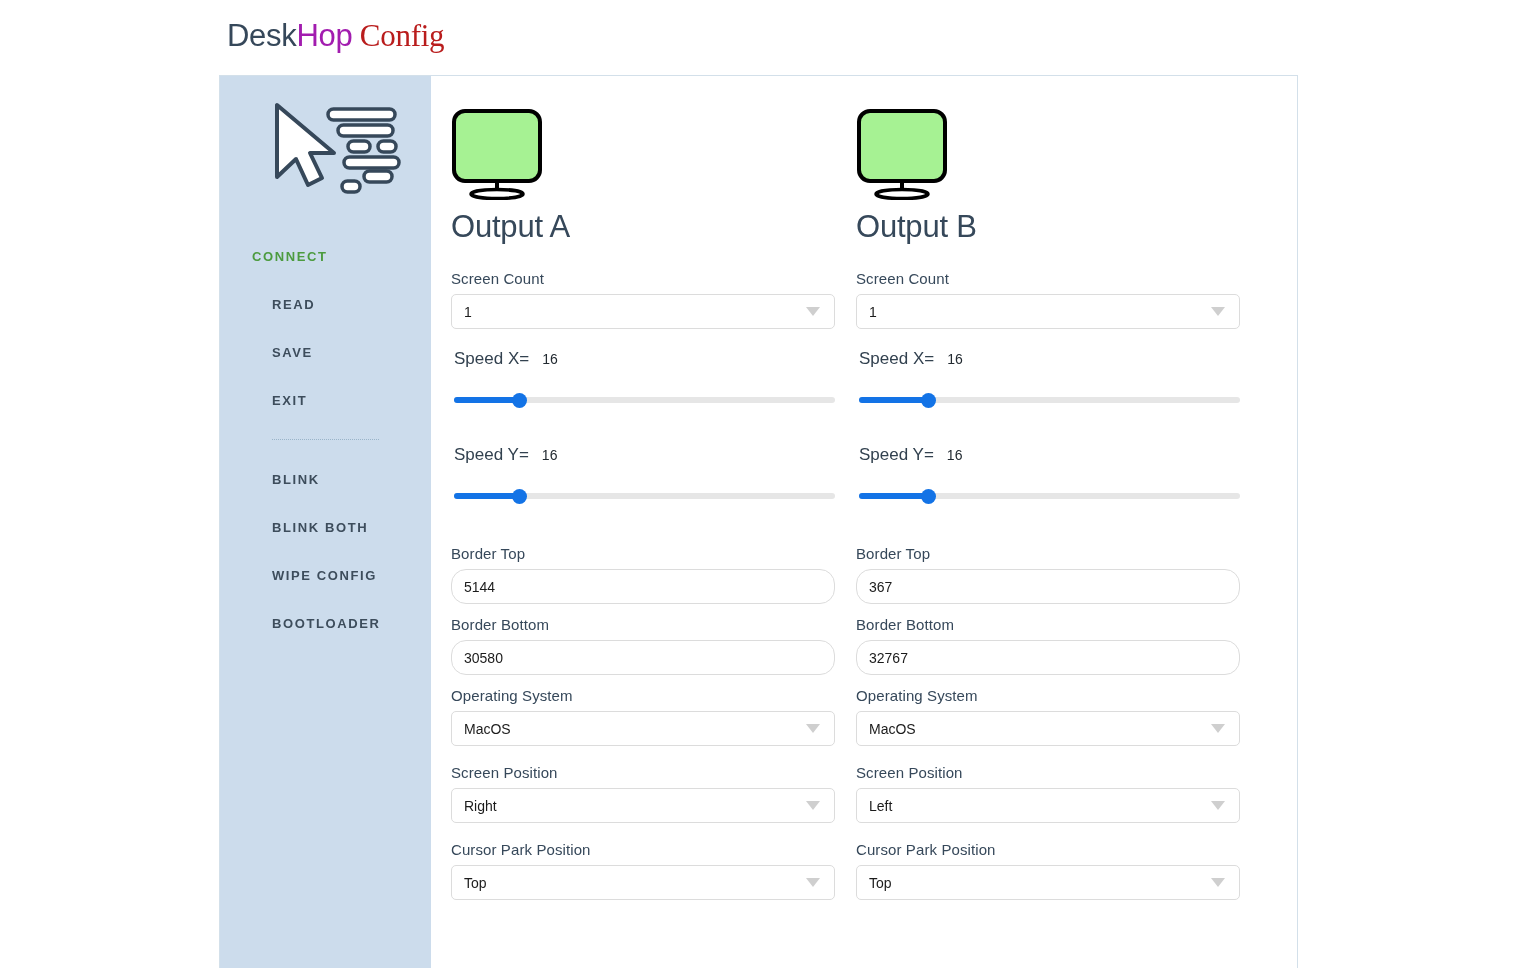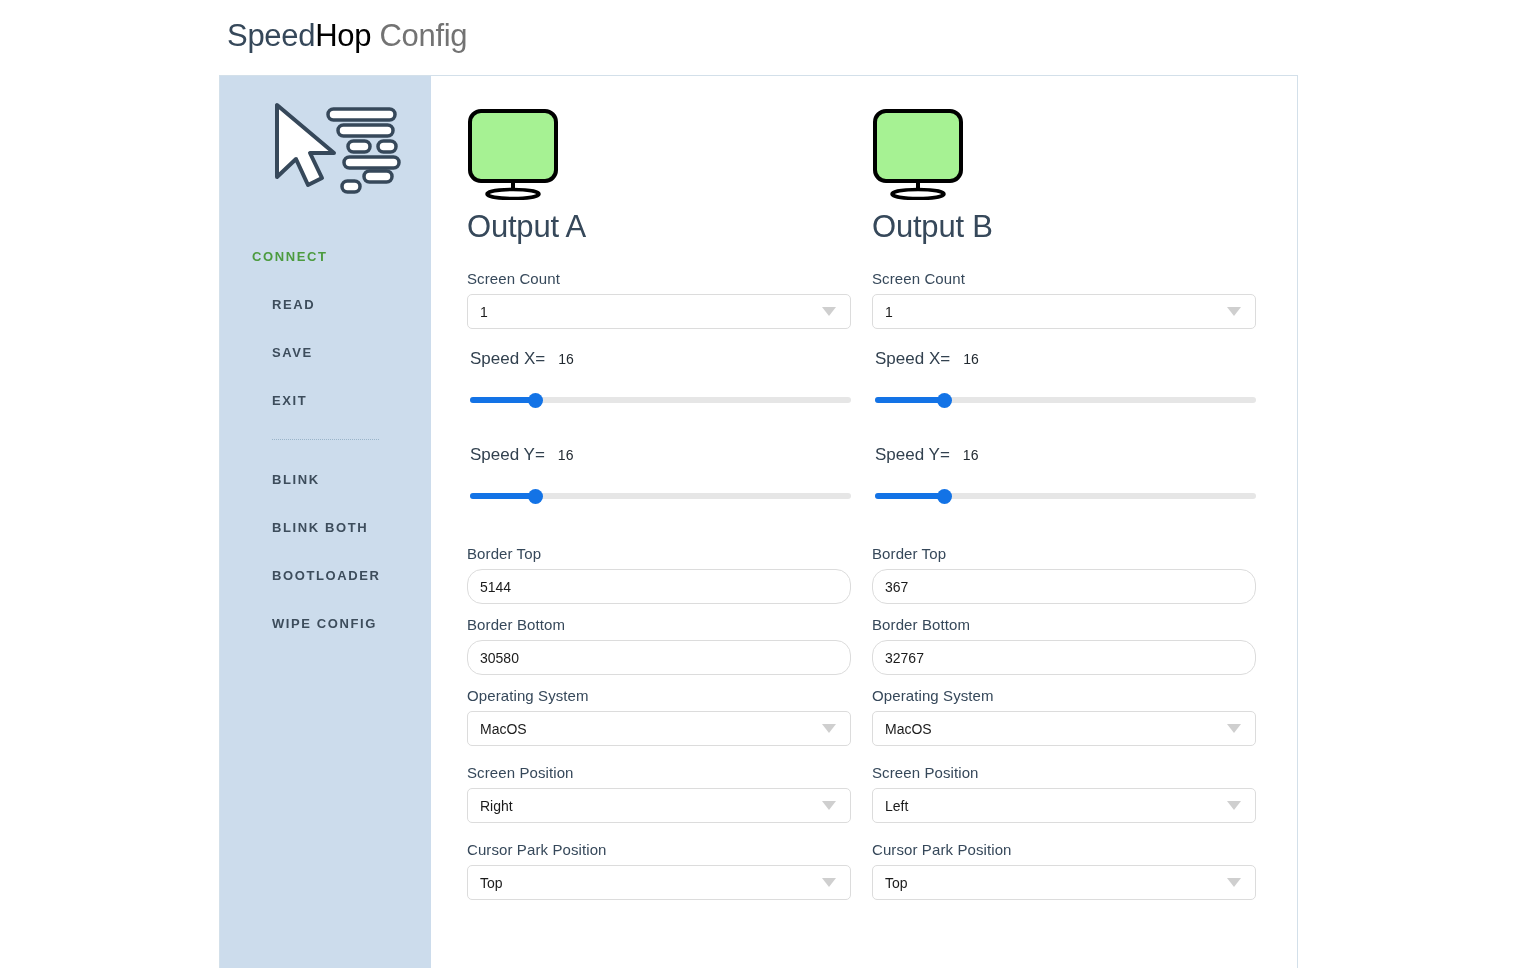--- a/index.html
+++ b/index.html
@@ -16,22 +16,22 @@
   .app-title {
     position: absolute;
     left: 227px;
     top: 18px;
     font-size: 31px;
     font-weight: 400;
     letter-spacing: -0.3px;
     color: #36485a;
     white-space: nowrap;
   }
-  .app-title .brand-hop { color: #000000; }
-  .app-title .brand-config { color: #737373; }
+  .app-title .brand-hop { color: #a21caf; }
+  .app-title .brand-config { color: #b91c1c; font-family: Liberation Serif, serif; }
 
   
   .shell {
     position: absolute;
     left: 219px;
     top: 75px;
     width: 1079px;
     height: 893px;
     border: 1px solid #d3e0ea;
     border-bottom: none;
@@ -80,21 +80,21 @@
   .nav-divider {
     margin: 14px 52px 16px 52px;
     height: 0;
     border-top: 1px dotted #9ab4c9;
   }
 
   
   .content {
     flex: 1 1 auto;
     position: relative;
-    padding: 32px 38px 0 36px;
+    padding: 32px 38px 0 20px;
     overflow: hidden;
   }
 
   .columns {
     display: flex;
     gap: 21px;
   }
   .column { width: 384px; flex: 0 0 384px; }
 
   
@@ -195,21 +195,21 @@
     border-radius: 50%;
     cursor: pointer;
   }
 
   .spacer-lg { height: 40px; }
 </style>
 </head>
 <body>
 
 <div class="app-title">
-  <span>Speed</span><span class="brand-hop">Hop</span><span class="brand-config"> Config</span>
+  <span>Desk</span><span class="brand-hop">Hop</span><span class="brand-config"> Config</span>
 </div>
 
 <div class="shell">
 
   <div class="sidebar">
 
     <div class="logo-wrap">
       <svg viewBox="0 0 130 95" width="130" height="95" xmlns="http://www.w3.org/2000/svg">
 
         <path d="M5 4 L5 76 L24 58 L36 84 L50 77 L38 52 L62 52 Z" fill="#ffffff" stroke="#36485a" stroke-width="4" stroke-linejoin="round" stroke-linecap="round"></path>
@@ -227,22 +227,22 @@
     <div class="nav">
       <div class="nav-item active">CONNECT</div>
       <div class="nav-item">READ</div>
       <div class="nav-item">SAVE</div>
       <div class="nav-item">EXIT</div>
 
       <div class="nav-divider"></div>
 
       <div class="nav-item">BLINK</div>
       <div class="nav-item">BLINK BOTH</div>
+      <div class="nav-item">WIPE CONFIG</div>
       <div class="nav-item">BOOTLOADER</div>
-      <div class="nav-item">WIPE CONFIG</div>
     </div>
   </div>
 
   <div class="content">
     <div class="columns">
 
       <div class="column">
 
         <div class="monitor">
           <svg viewBox="0 0 92 92" width="92" height="92" xmlns="http://www.w3.org/2000/svg">

